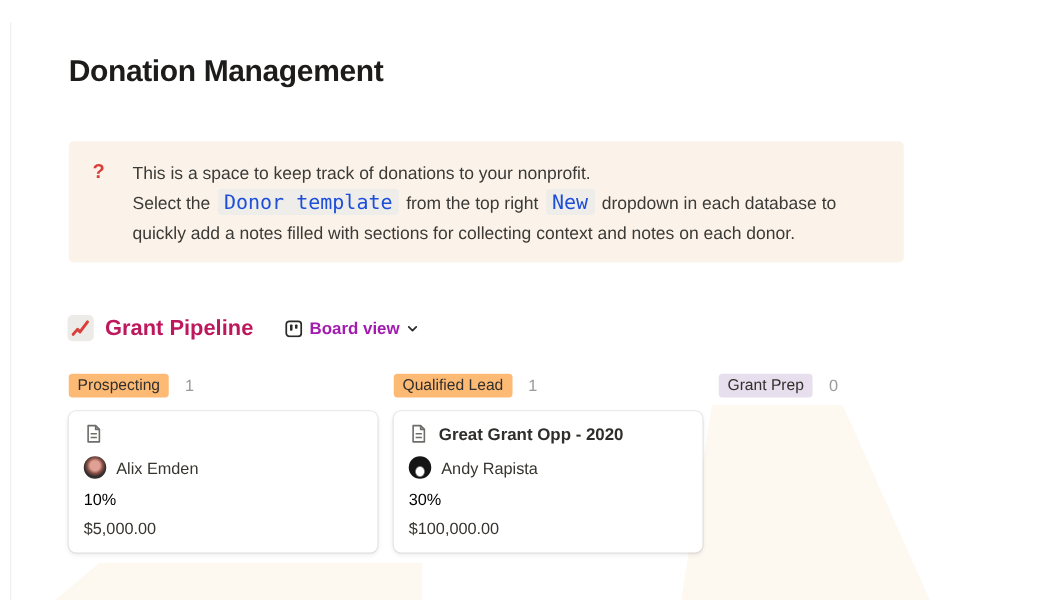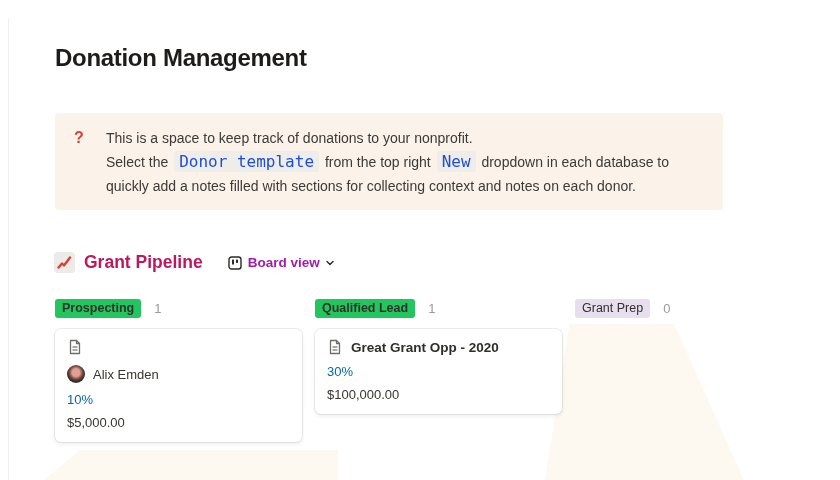--- a/index.html
+++ b/index.html
@@ -57,37 +57,37 @@
   .view-icon { width:14px; height:14px; margin-right:6px; }
   .view-label { font-size:13.5px; font-weight:700; color:#a21caf; }
   .view-chevron { margin-left:5px; width:10px; height:10px; }
   .board { position:absolute; left:55px; top:298px; display:flex; }
   .board-col { width:247px; margin-right:13px; }
   .col-header { display:flex; align-items:center; height:20px; }
   .pill {
     font-size:12.5px; font-weight:400; color:#32302c;
     border-radius:3px; padding:2px 7px; line-height:15px;
   }
-  .pill-blue { background:#22c55e;font-weight:bold; }
+  .pill-blue { background:#fdba74; }
   .pill-purple { background:#e7deee; }
   .col-count { margin-left:13px; font-size:13px; color:#9b9a97; }
   .card {
     margin-top:11px; background:#fff; border-radius:6px;
     box-shadow:0 0 0 1px rgba(15,15,15,0.07), 0 2px 4px rgba(15,15,15,0.08);
     padding:10px 12px 12px 12px; cursor:pointer;
   }
   .card-title-row { display:flex; align-items:center; }
   .page-icon { width:16px; height:16px; margin-right:8px; flex:none; }
   .card-title { font-size:13.5px; font-weight:600; color:#2f2e2b; }
   .person-row { display:flex; align-items:center; margin-top:10px; }
   .avatar { width:18px; height:18px; border-radius:50%; margin-right:8px; flex:none; }
   .avatar-alix { background:radial-gradient(circle at 50% 42%, #e0a093 0 28%, #8a5047 45%, #35302e 62%); }
   .avatar-andy { background:radial-gradient(ellipse 40% 45% at 50% 68%, #ffffff 0 40%, #151515 58%); }
   .person-name { font-size:13px; color:#37352f; }
-  .card-percent { margin-top:9px; font-size:13px; color:#0369a1; }
+  .card-percent { margin-top:9px; font-size:13px; color:#000000; }
   .card-amount { margin-top:8px; font-size:13px; color:#37352f; }
 </style>
 </head>
 <body>
 
 <div class="page-edge-left"></div>
 <div class="ghost ghost-right"></div>
 <div class="ghost ghost-bottom"></div>
 
 <h1 class="page-title">Donation Management</h1>
@@ -154,20 +154,24 @@
     <div class="card">
       <div class="card-title-row">
         <svg class="page-icon" viewBox="0 0 16 16">
             <path d="M3.5 1.5 h6 l3 3 v10 h-9 z" fill="none" stroke="#6e6d6a" stroke-width="1.3" stroke-linejoin="round"></path>
             <path d="M9.5 1.5 v3 h3" fill="none" stroke="#6e6d6a" stroke-width="1.3" stroke-linejoin="round"></path>
             <line x1="5.5" y1="8" x2="10.5" y2="8" stroke="#6e6d6a" stroke-width="1.2"></line>
             <line x1="5.5" y1="11" x2="10.5" y2="11" stroke="#6e6d6a" stroke-width="1.2"></line>
           </svg>
         <span class="card-title">Great Grant Opp - 2020</span>
       </div>
+      <div class="person-row">
+        <span class="avatar avatar-andy"></span>
+        <span class="person-name">Andy Rapista</span>
+      </div>
       <div class="card-percent">30%</div>
       <div class="card-amount">$100,000.00</div>
     </div>
   </div>
 
   <div class="board-col">
     <div class="col-header">
       <span class="pill pill-purple">Grant Prep</span>
       <span class="col-count">0</span>
     </div>

